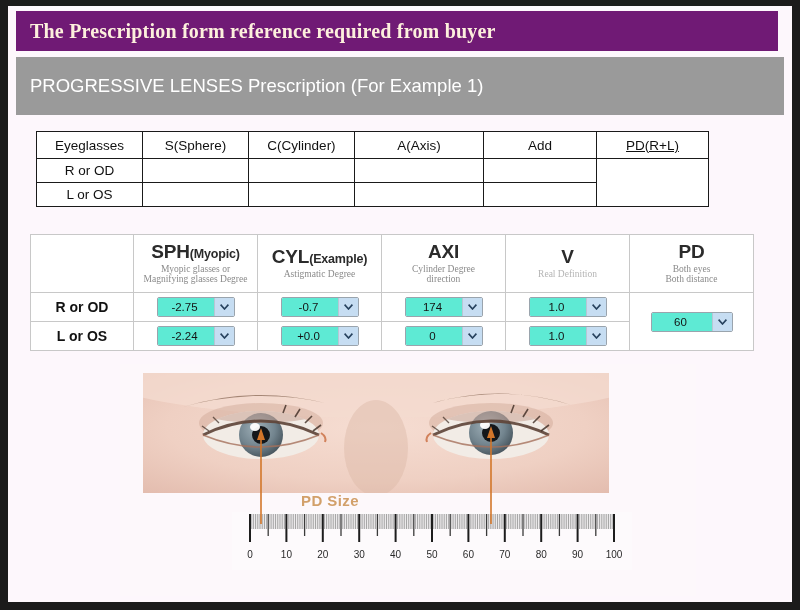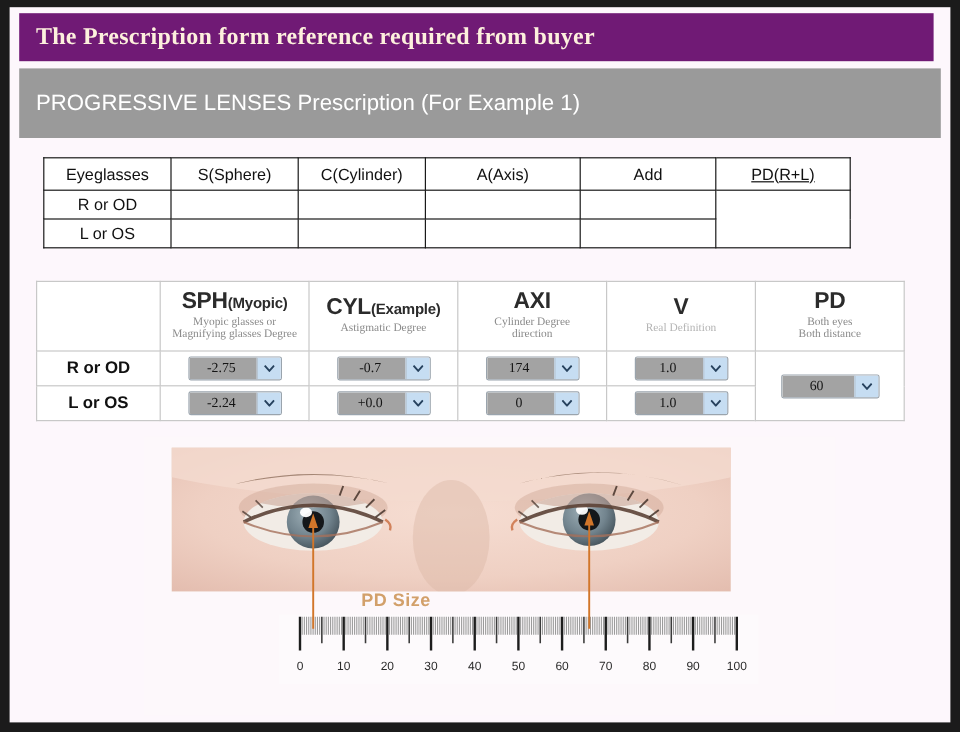--- a/index.html
+++ b/index.html
@@ -175,23 +175,22 @@
     overflow: hidden;
   }
   .sel.wide { width: 82px; }
   .sel .val {
     flex: 1;
     display: flex;
     align-items: center;
     justify-content: center;
     font-size: 11.5px;
     color: #141414;
-    background: #a3a3a3;
+    background: #5eead4;
     padding-right: 2px;
-    font-family: Liberation Serif, serif;
   }
   .sel .arr {
     width: 19px;
     background: #c6ddf2;
     border-left: 1px solid #b7c6d4;
     display: flex;
     align-items: center;
     justify-content: center;
   }
   .sel .arr svg { display: block; }

